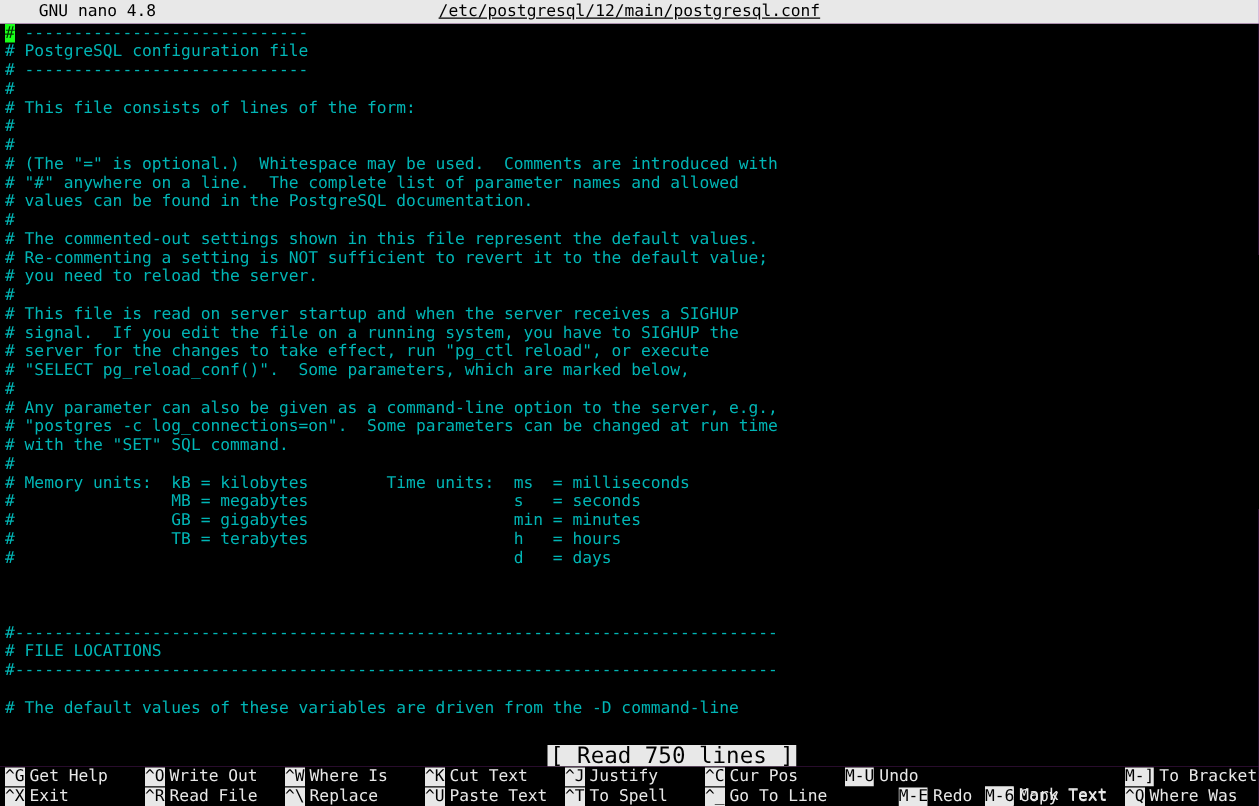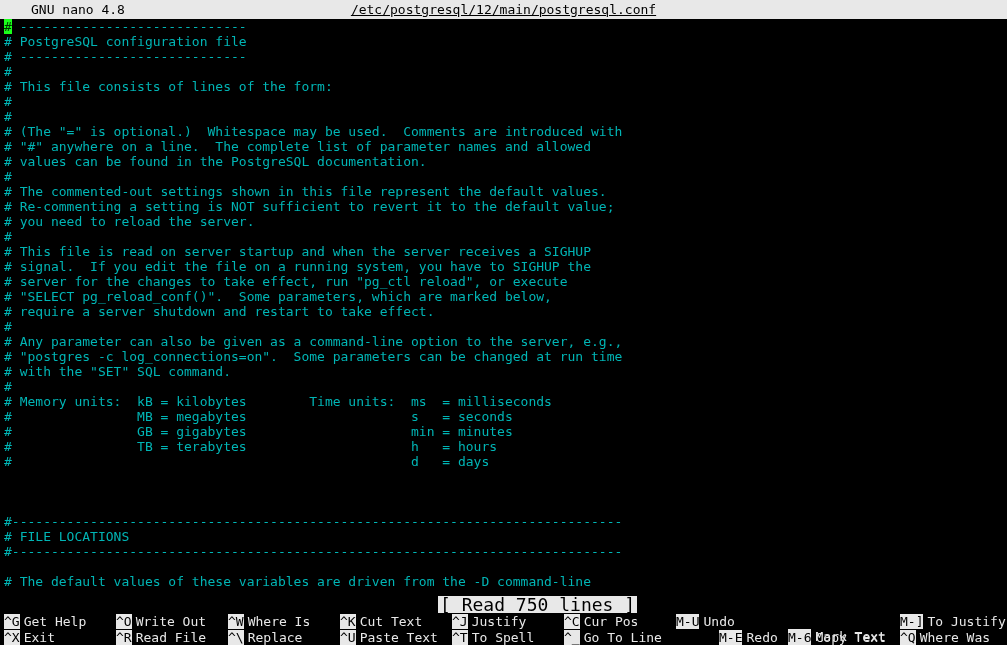--- a/index.html
+++ b/index.html
@@ -153,21 +153,20 @@
       <div class="line"># values can be found in the PostgreSQL documentation.</div>
       <div class="line">#</div>
       <div class="line"># The commented-out settings shown in this file represent the default values.</div>
       <div class="line"># Re-commenting a setting is NOT sufficient to revert it to the default value;</div>
       <div class="line"># you need to reload the server.</div>
       <div class="line">#</div>
       <div class="line"># This file is read on server startup and when the server receives a SIGHUP</div>
       <div class="line"># signal.  If you edit the file on a running system, you have to SIGHUP the</div>
       <div class="line"># server for the changes to take effect, run "pg_ctl reload", or execute</div>
       <div class="line"># "SELECT pg_reload_conf()".  Some parameters, which are marked below,</div>
-      <div class="line"># require a server shutdown and restart to take effect.</div>
       <div class="line">#</div>
       <div class="line"># Any parameter can also be given as a command-line option to the server, e.g.,</div>
       <div class="line"># "postgres -c log_connections=on".  Some parameters can be changed at run time</div>
       <div class="line"># with the "SET" SQL command.</div>
       <div class="line">#</div>
       <div class="line"># Memory units:  kB = kilobytes        Time units:  ms  = milliseconds</div>
       <div class="line">#                MB = megabytes                     s   = seconds</div>
       <div class="line">#                GB = gigabytes                     min = minutes</div>
       <div class="line">#                TB = terabytes                     h   = hours</div>
       <div class="line">#                                                   d   = days</div>
@@ -188,21 +187,21 @@
   <div class="shortcuts">
     <div class="shortcut-row" id="sc-row-1" style="position: relative;">
         <div class="sc" style="position: absolute; left: 0px;"><span class="key">^G</span><span class="label">Get Help</span></div>
         <div class="sc" style="position: absolute; left: 112px;"><span class="key">^O</span><span class="label">Write Out</span></div>
         <div class="sc" style="position: absolute; left: 224px;"><span class="key">^W</span><span class="label">Where Is</span></div>
         <div class="sc" style="position: absolute; left: 336px;"><span class="key">^K</span><span class="label">Cut Text</span></div>
         <div class="sc" style="position: absolute; left: 448px;"><span class="key">^J</span><span class="label">Justify</span></div>
         <div class="sc" style="position: absolute; left: 560px;"><span class="key">^C</span><span class="label">Cur Pos</span></div>
         <div class="sc" style="position: absolute; left: 672px; align-items: flex-end;"><span class="key">M-U</span><span class="label">Undo</span></div>
         <div class="sc" style="position: absolute; left: 784px; margin-top: 30px;"><span class="key">M-A</span><span class="label">Mark Text</span></div>
-        <div class="sc" style="position: absolute; left: 896px;"><span class="key">M-]</span><span class="label">To Justify</span></div>
+        <div class="sc" style="position: absolute; left: 896px;"><span class="key">M-]</span><span class="label">To Bracket</span></div>
       </div>
     <div class="shortcut-row" id="sc-row-2" style="position: relative;">
         <div class="sc" style="position: absolute; left: 0px;"><span class="key">^X</span><span class="label">Exit</span></div>
         <div class="sc" style="position: absolute; left: 112px;"><span class="key">^R</span><span class="label">Read File</span></div>
         <div class="sc" style="position: absolute; left: 224px;"><span class="key">^\</span><span class="label">Replace</span></div>
         <div class="sc" style="position: absolute; left: 336px;"><span class="key">^U</span><span class="label">Paste Text</span></div>
         <div class="sc" style="position: absolute; left: 448px;"><span class="key">^T</span><span class="label">To Spell</span></div>
         <div class="sc" style="position: absolute; left: 560px;"><span class="key">^_</span><span class="label">Go To Line</span></div>
         <div class="sc" style="position: absolute; left: 672px; padding-left: 43px;"><span class="key">M-E</span><span class="label">Redo</span></div>
         <div class="sc" style="position: absolute; left: 784px;"><span class="key">M-6</span><span class="label">Copy Text</span></div>

